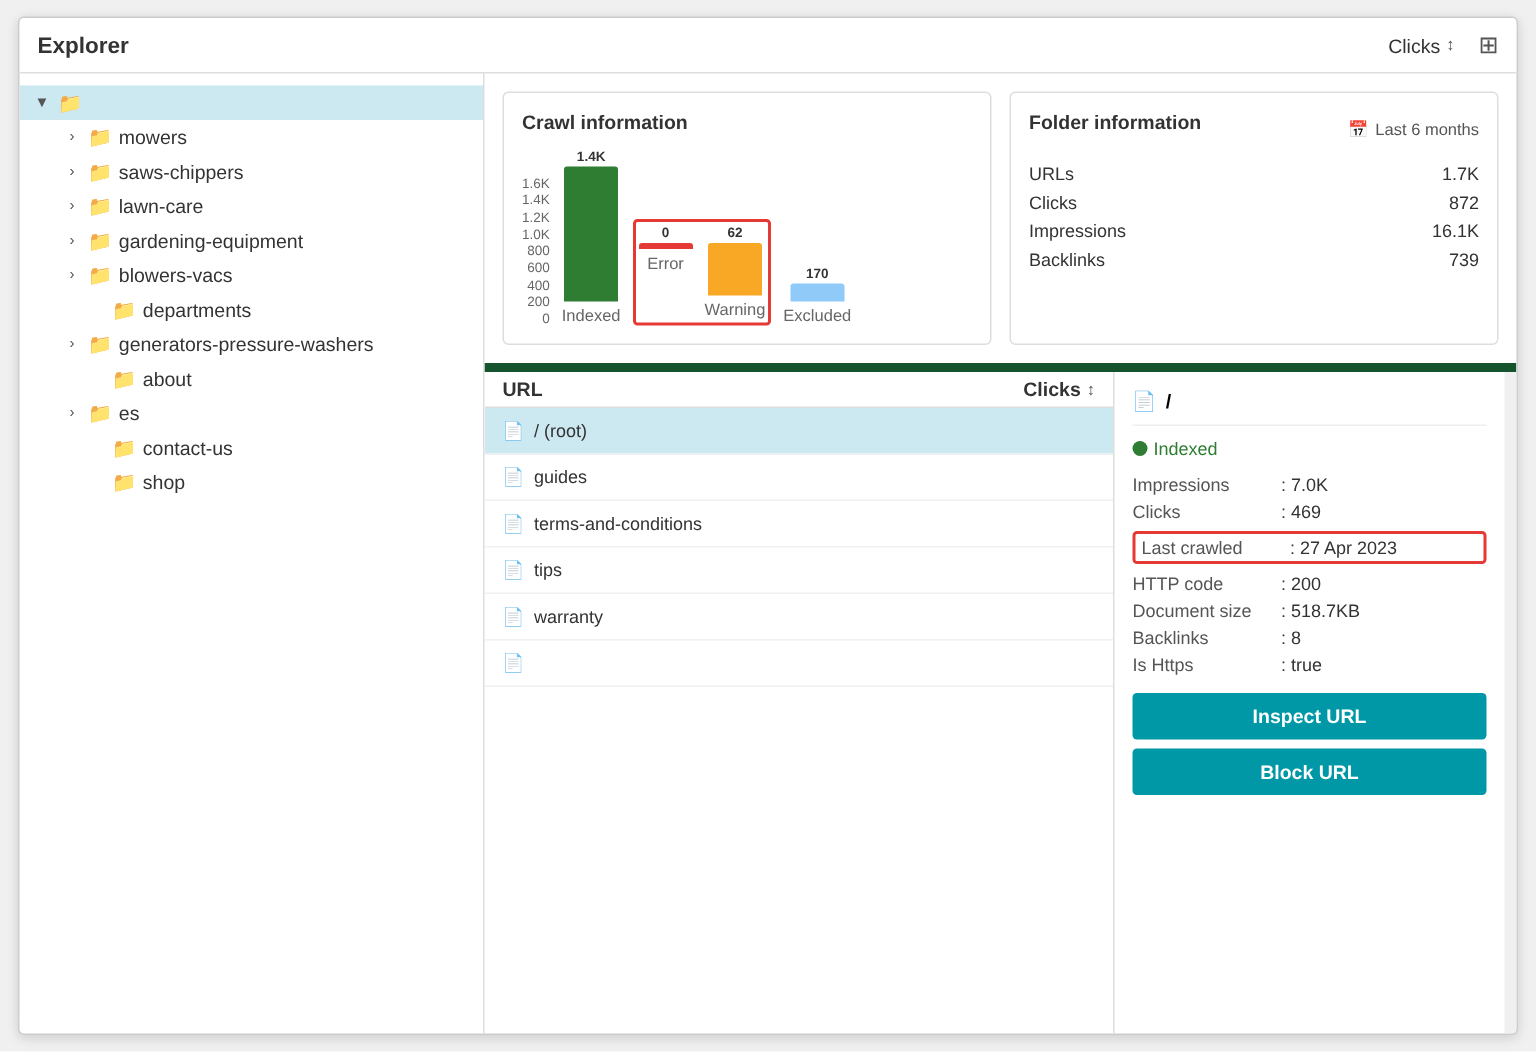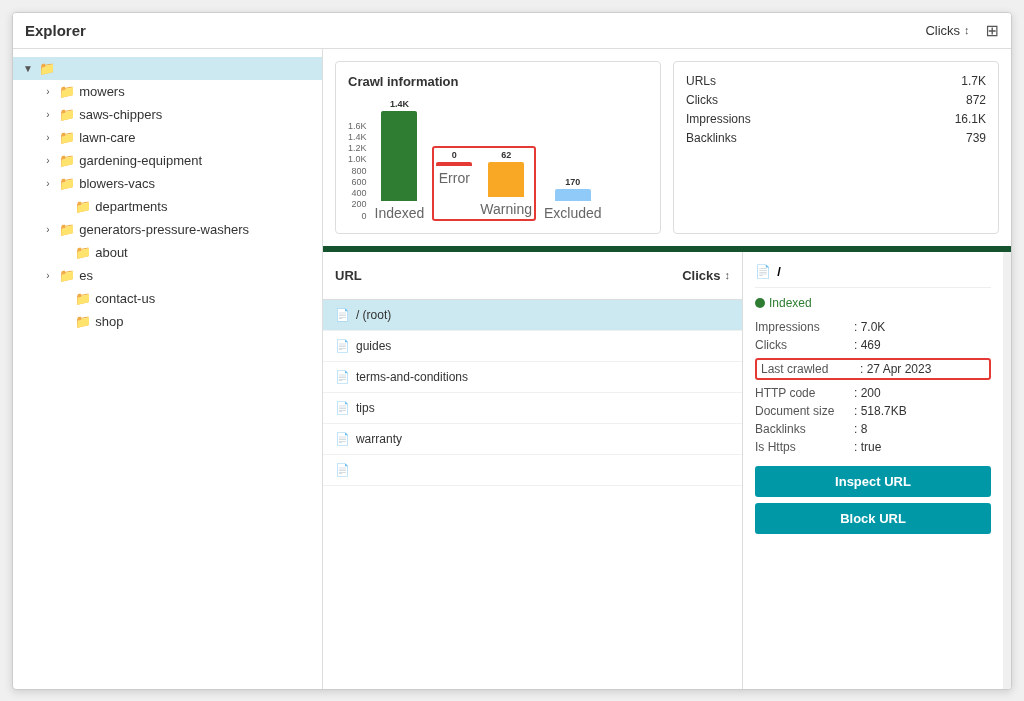--- a/index.html
+++ b/index.html
@@ -149,21 +149,21 @@
     .bar-value {
       font-size: 9px;
       color: #333;
       font-weight: 600;
     }
     .bar {
       width: 36px;
       border-radius: 2px 2px 0 0;
     }
     .bar-label {
-      font-size: 14px;
+      font-size: 11px;
       color: #666;
       margin-top: 2px;
     }
     .bar-green { background: #2e7d32; }
     .bar-red { background: #e53935; }
     .bar-yellow { background: #f9a825; }
     .bar-blue { background: #90caf9; }
     
     .highlight-box {
       border: 2px solid #e53935;
@@ -216,21 +216,21 @@
     .url-panel {
       width: 420px;
       border-right: 1px solid #ddd;
       overflow-y: auto;
       flex-shrink: 0;
     }
     .url-panel-header {
       display: flex;
       justify-content: space-between;
       align-items: center;
-      padding: 16px 12px;
+      padding: 4px 12px;
       border-bottom: 1px solid #ddd;
       font-weight: 600;
       font-size: 13px;
       color: #333;
       position: sticky;
       top: 0;
       background: #fff;
     }
     .url-row {
       display: flex;
@@ -464,20 +464,27 @@
               <div class="chart-bar-group">
                 <span class="bar-value">170</span>
                 <div class="bar bar-blue" style="height:12px"></div>
                 <span class="bar-label">Excluded</span>
               </div>
             </div>
           </div>
         </div>
 
         <div class="folder-panel">
+          <div class="folder-header">
+            <span class="panel-title">Folder information</span>
+            <div class="folder-period">
+              <span>📅</span>
+              <span>Last 6 months</span>
+            </div>
+          </div>
           <div class="folder-rows">
             <div class="folder-row">
               <span>URLs</span>
               <span class="value">1.7K</span>
             </div>
             <div class="folder-row">
               <span>Clicks</span>
               <span class="value">872</span>
             </div>
             <div class="folder-row">

